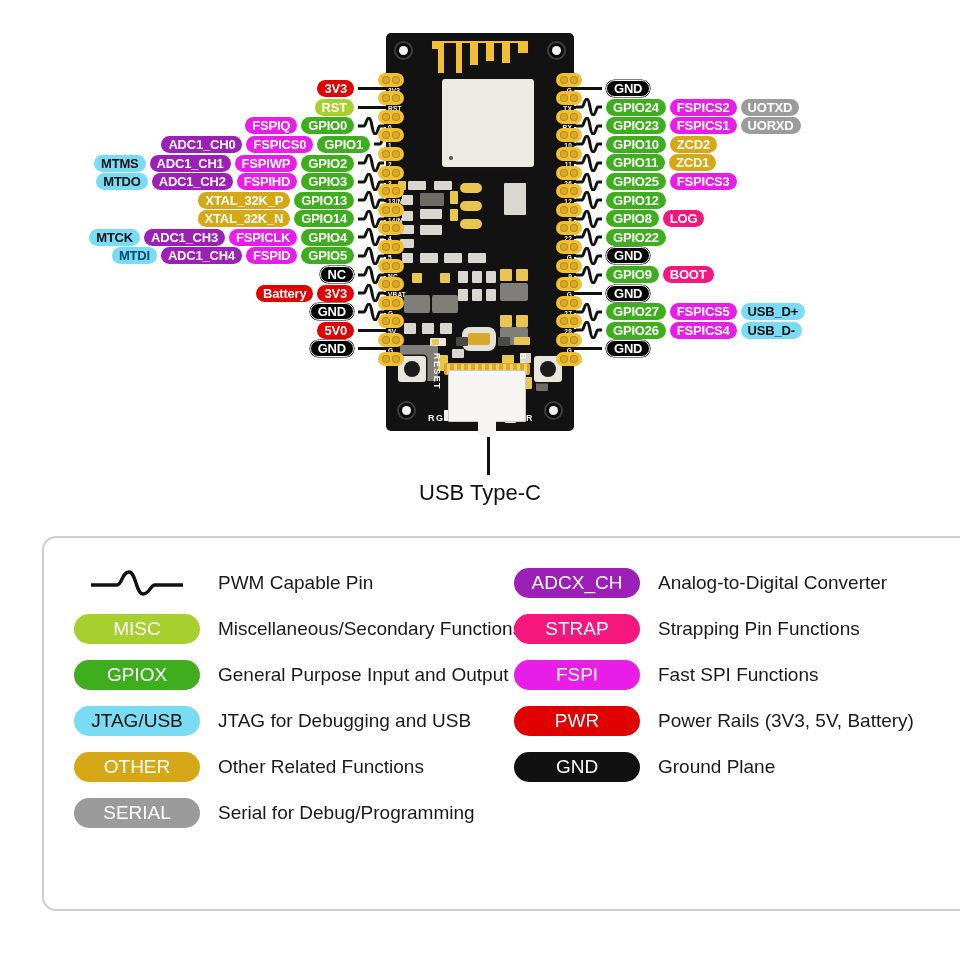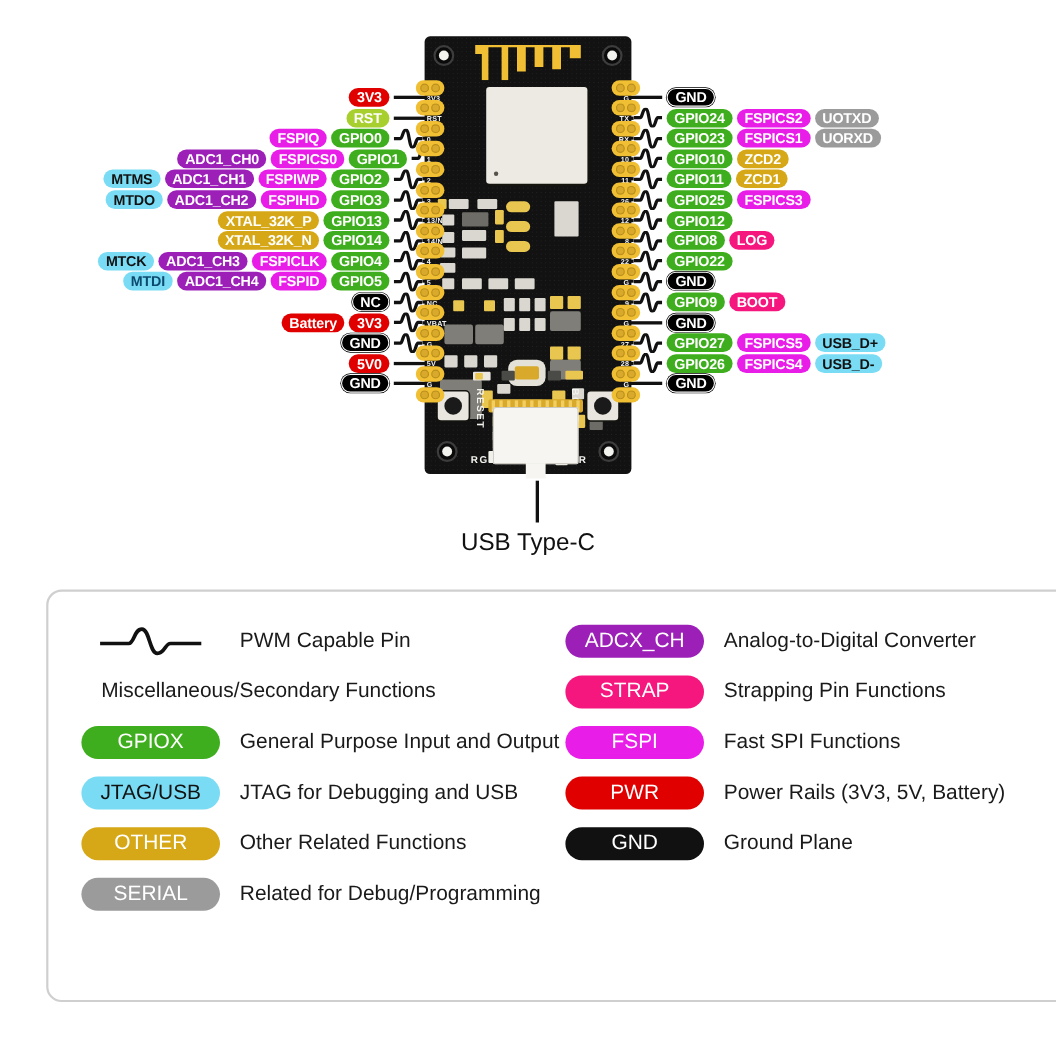--- a/index.html
+++ b/index.html
@@ -180,21 +180,21 @@
         <div class="gap"></div>
         <div class="badge" style="background: rgb(232, 30, 232);">FSPICS0</div>
         <div class="gap"></div>
         <div class="badge" style="background: rgb(63, 174, 30);">GPIO1</div>
         <div class="gap"></div>
         <svg viewBox="0 0 26 18" width="26" height="18" class="pwm">
           <path d="M0 9 H6 C8 9 8 1 11 1 C14 1 14 17 17 17 C20 17 20 9 22 9 H26" fill="none" stroke="#111" stroke-width="3"></path>
         </svg>
         <div class="lead" style="width: 8px;"></div>
       </div>
-      <div class="prow left" style="top: 153.9px; right: 568px; left: 3px;">
+      <div class="prow left" style="top: 153.9px; right: 568px; left: 3px; align-items: flex-end;">
         <div class="badge" style="background: rgb(121, 220, 244); color: rgb(17, 17, 17);">MTMS</div>
         <div class="gap"></div>
         <div class="badge" style="background: rgb(156, 31, 184);">ADC1_CH1</div>
         <div class="gap"></div>
         <div class="badge" style="background: rgb(232, 30, 232);">FSPIWP</div>
         <div class="gap"></div>
         <div class="badge" style="background: rgb(63, 174, 30);">GPIO2</div>
         <div class="gap"></div>
         <svg viewBox="0 0 26 18" width="26" height="18" class="pwm">
           <path d="M0 9 H6 C8 9 8 1 11 1 C14 1 14 17 17 17 C20 17 20 9 22 9 H26" fill="none" stroke="#111" stroke-width="3"></path>
@@ -725,37 +725,38 @@
   <div class="lg-col" id="legend-left" style="left:30px;">
       <div class="lg-item">
         <div class="lg-wave">
           <svg viewBox="0 0 96 28" width="96" height="28">
             <path d="M2 16 H28 C33 16 33 3 40 3 C47 3 47 25 54 25 C61 25 61 16 66 16 H94" fill="none" stroke="#111" stroke-width="3.4"></path>
           </svg>
         </div>
         <div class="lg-text">PWM Capable Pin</div>
       </div>
       <div class="lg-item">
+        <div class="lg-chip" style="background: rgb(167, 207, 46);">MISC</div>
         <div class="lg-text">Miscellaneous/Secondary Functions</div>
       </div>
       <div class="lg-item">
         <div class="lg-chip" style="background: rgb(63, 174, 30);">GPIOX</div>
         <div class="lg-text">General Purpose Input and Output</div>
       </div>
       <div class="lg-item">
         <div class="lg-chip" style="background: rgb(121, 220, 244); color: rgb(17, 17, 17);">JTAG/USB</div>
         <div class="lg-text">JTAG for Debugging and USB</div>
       </div>
       <div class="lg-item">
         <div class="lg-chip" style="background: rgb(214, 168, 23);">OTHER</div>
         <div class="lg-text">Other Related Functions</div>
       </div>
       <div class="lg-item">
         <div class="lg-chip" style="background: rgb(155, 155, 155);">SERIAL</div>
-        <div class="lg-text">Related for Debug/Programming</div>
+        <div class="lg-text">Serial for Debug/Programming</div>
       </div>
     </div>
   <div class="lg-col" id="legend-right" style="left:470px;">
       <div class="lg-item">
         <div class="lg-chip" style="background: rgb(156, 31, 184);">ADCX_CH</div>
         <div class="lg-text">Analog-to-Digital Converter</div>
       </div>
       <div class="lg-item">
         <div class="lg-chip" style="background: rgb(245, 22, 126);">STRAP</div>
         <div class="lg-text">Strapping Pin Functions</div>

